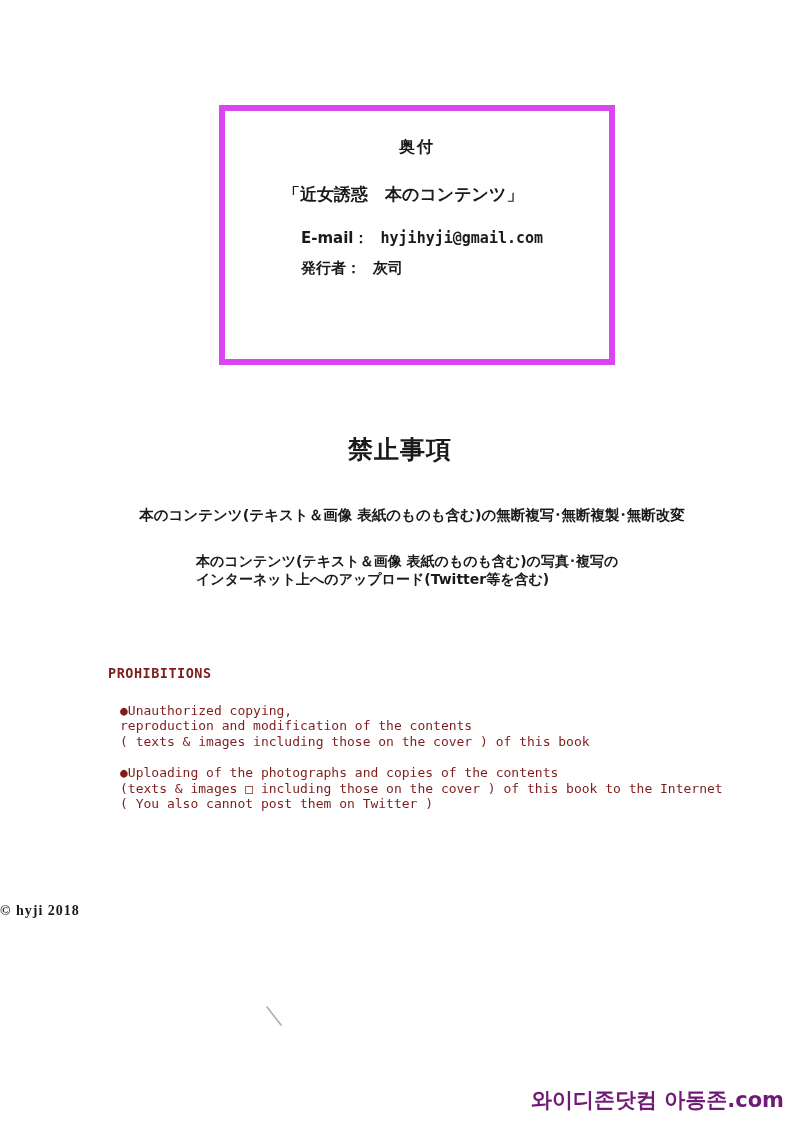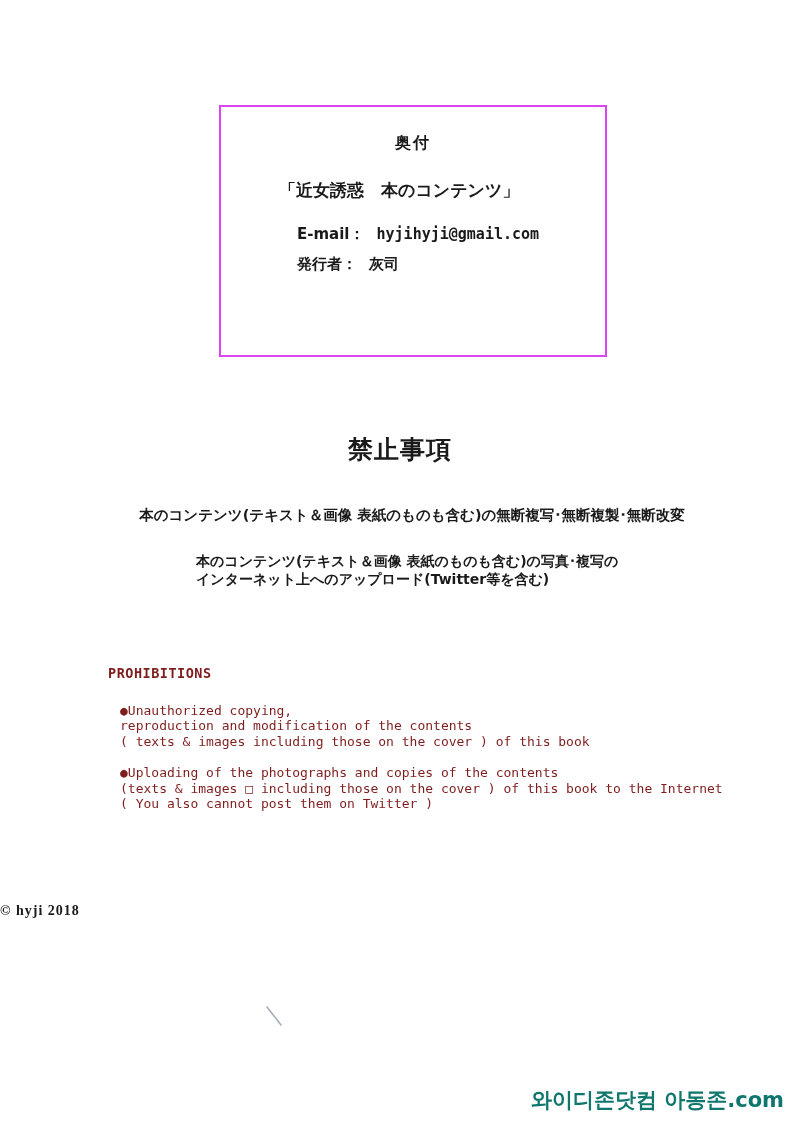--- a/index.html
+++ b/index.html
@@ -16,21 +16,21 @@
     overflow: hidden;
   }
 
   
   .colophon-box {
     position: absolute;
     left: 219px;
     top: 105px;
     width: 384px;
     height: 248px;
-    border: 2px solid #d946ef;
+    border: 6px solid #d946ef;
     background: #ffffff;
   }
   .colophon-heading {
     position: absolute;
     top: 26px;
     left: 0;
     width: 100%;
     text-align: center;
     font-size: 16px;
     font-weight: bold;
@@ -135,21 +135,21 @@
     height: 22px;
   }
 
   
   .watermark {
     position: absolute;
     right: 16px;
     bottom: 12px;
     font-size: 21px;
     font-weight: bold;
-    color: #0f766e;
+    color: #701a75;
     white-space: nowrap;
   }
 </style>
 </head>
 <body>
 
 <div class="colophon-box">
   <div class="colophon-heading">奥付</div>
   <div class="colophon-title">「近女誘惑　本のコンテンツ」</div>
   <div class="colophon-fields">

